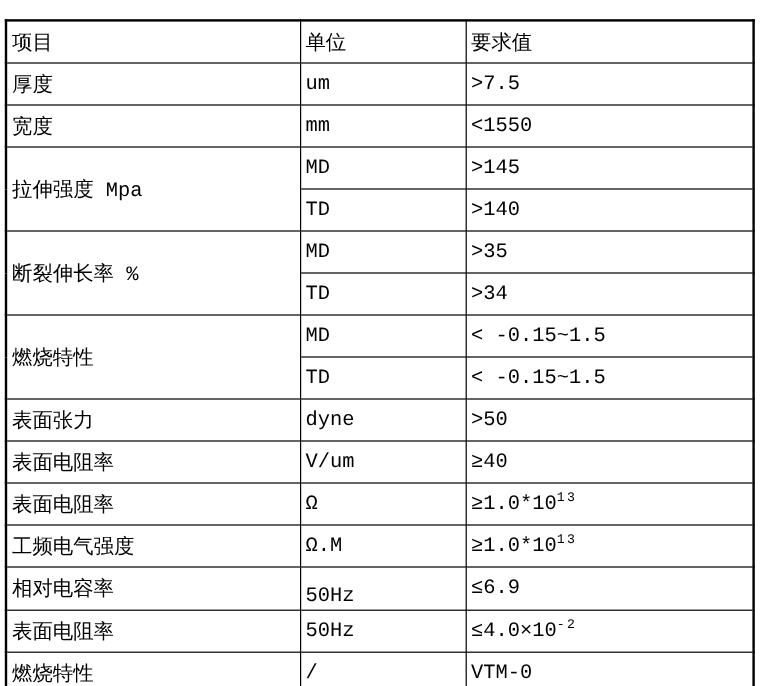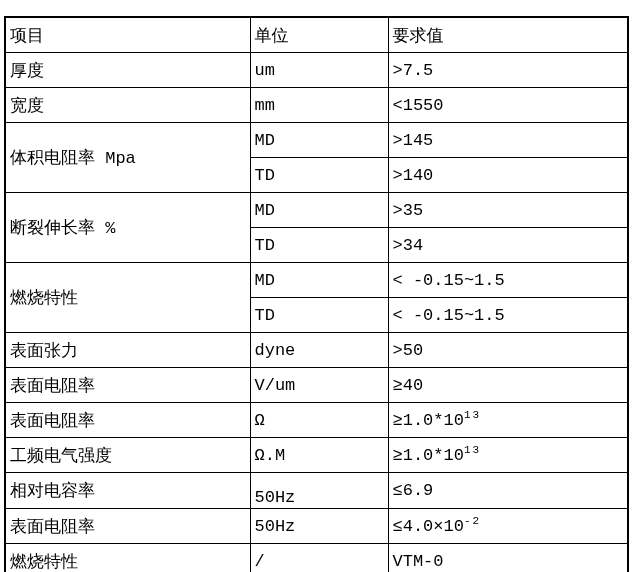--- a/index.html
+++ b/index.html
@@ -68,21 +68,21 @@
       <td>厚度</td>
       <td>um</td>
       <td>&gt;7.5</td>
     </tr>
     <tr>
       <td>宽度</td>
       <td>mm</td>
       <td>&lt;1550</td>
     </tr>
     <tr>
-      <td rowspan="2">体积电阻率 Mpa</td>
+      <td rowspan="2">拉伸强度 Mpa</td>
       <td>MD</td>
       <td>&gt;145</td>
     </tr>
     <tr>
       <td>TD</td>
       <td>&gt;140</td>
     </tr>
     <tr>
       <td rowspan="2">断裂伸长率 %</td>
       <td>MD</td>

